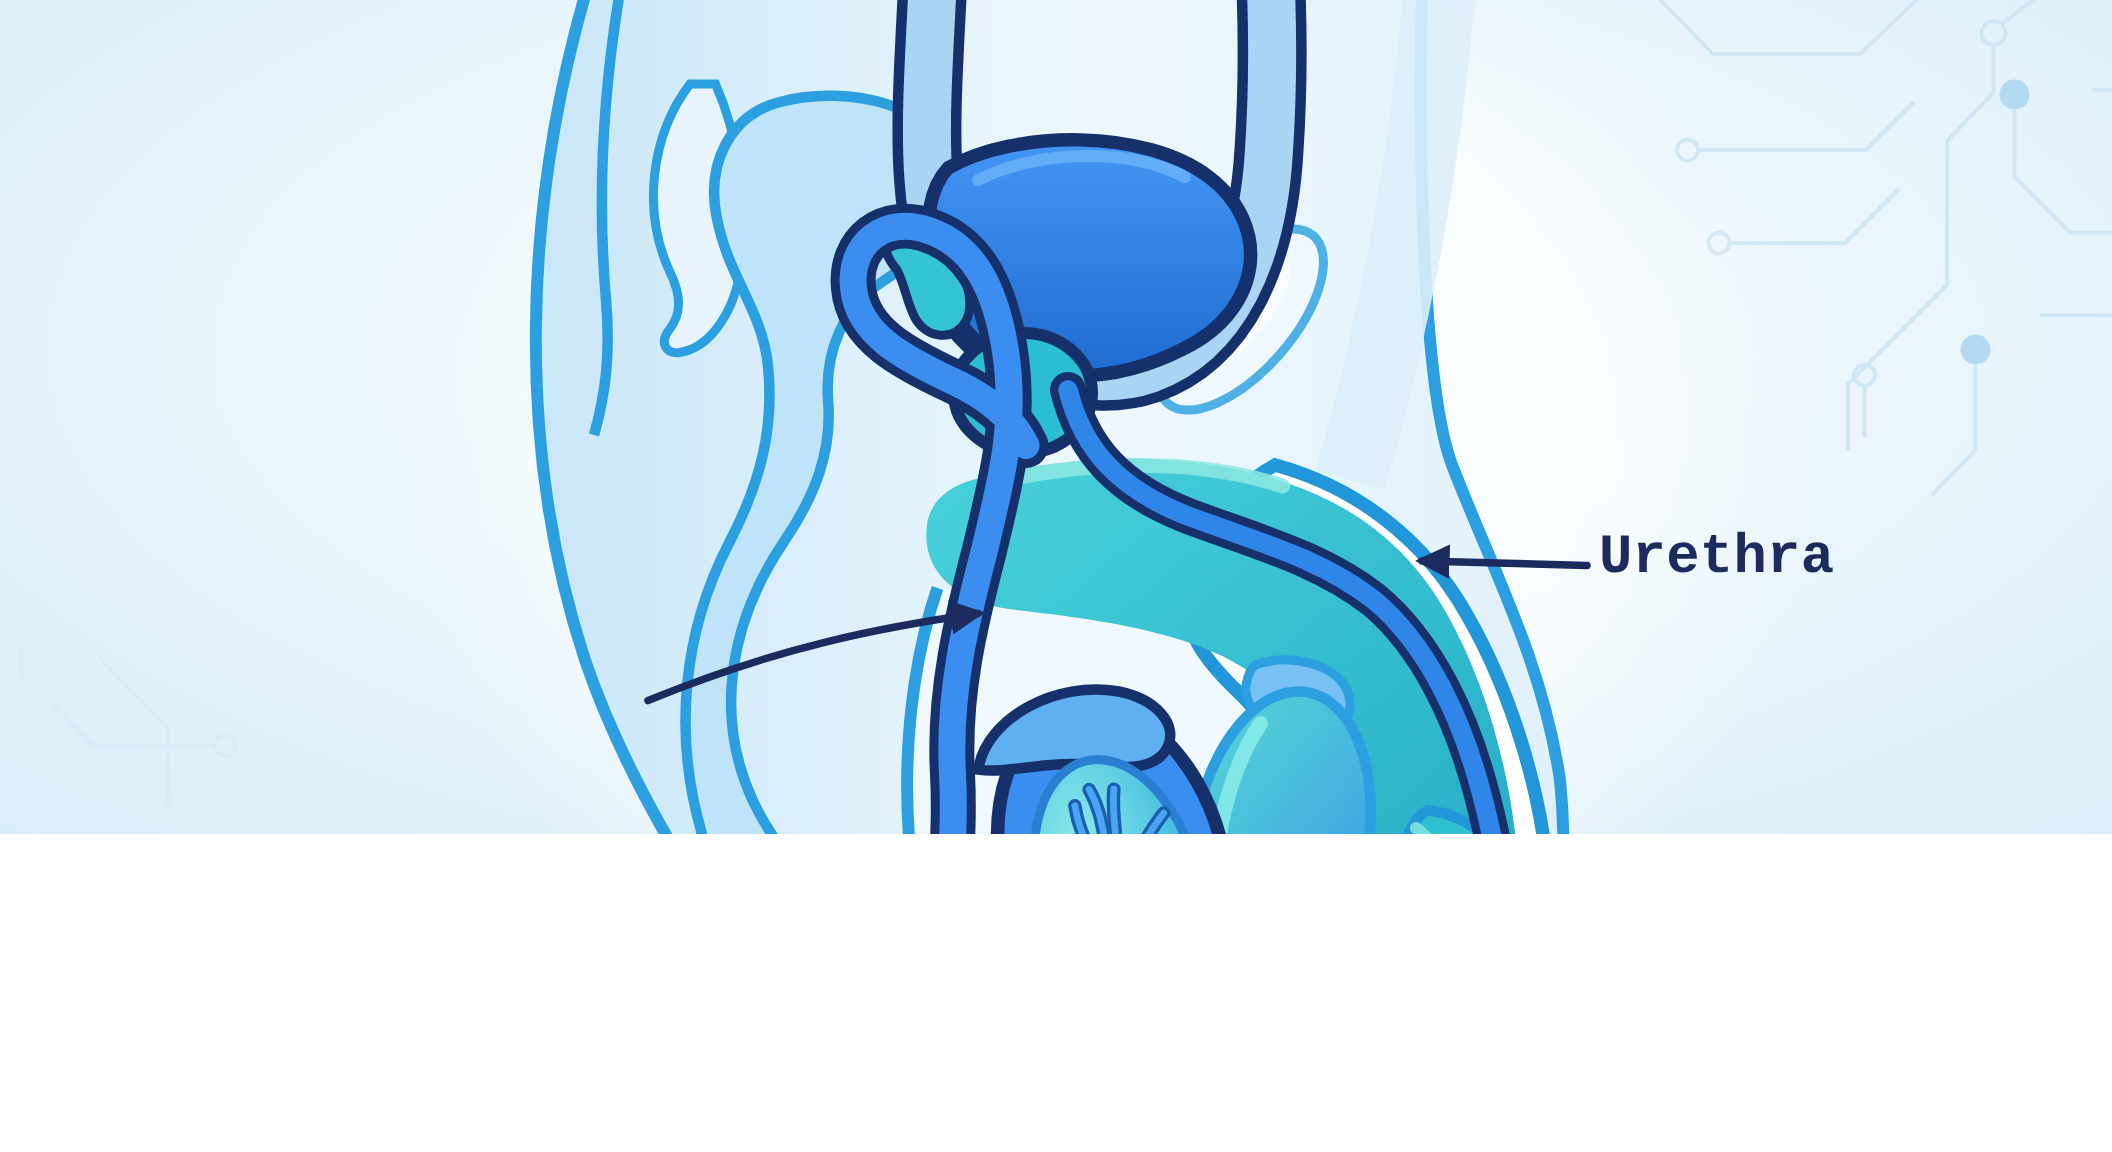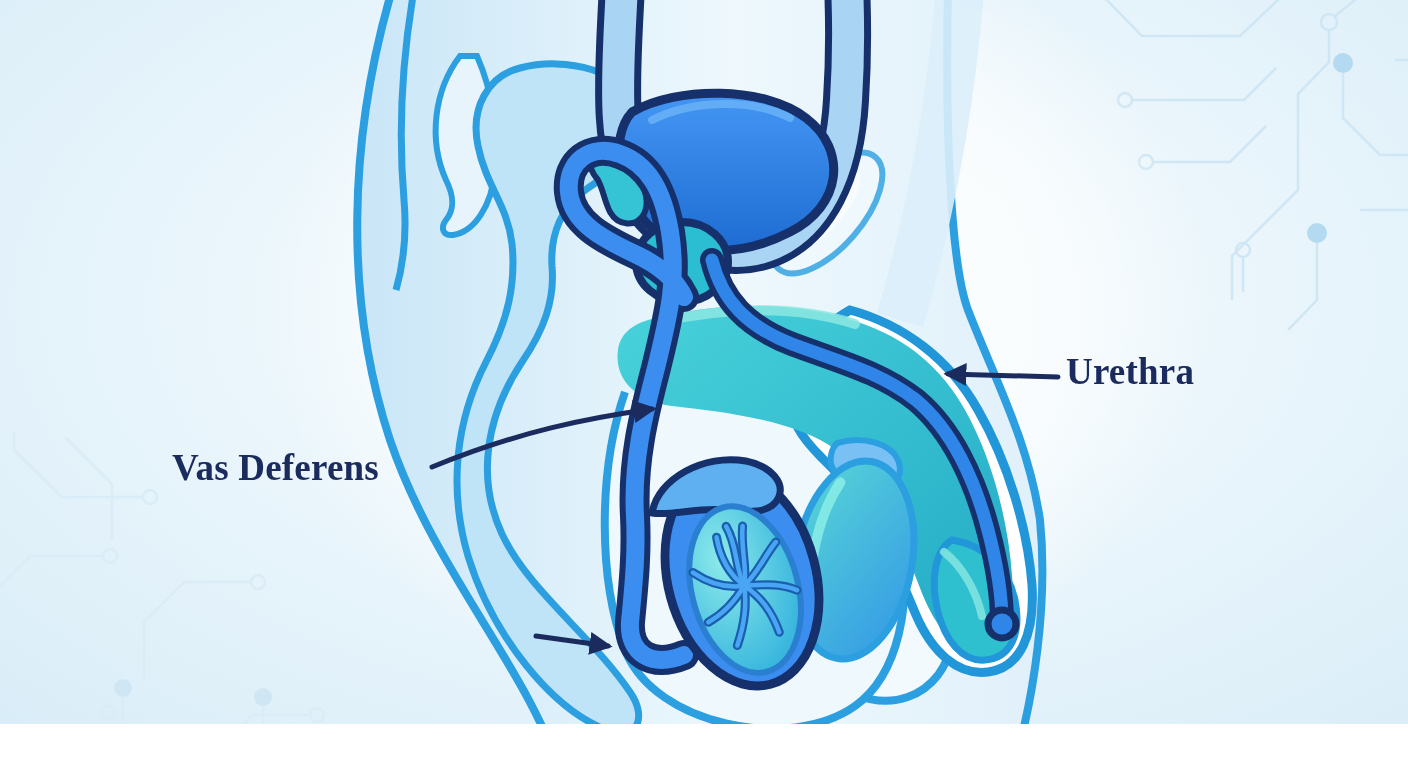--- a/index.html
+++ b/index.html
@@ -1,19 +1,19 @@
 <!DOCTYPE html>
 <html><head>
 <meta charset="utf-8">
 <style>
   html,body{margin:0;padding:0;}
   .stage{
-    position:relative;width:1408px;height:724px;overflow:hidden;
+    position:relative;width:1408px;height:556px;overflow:hidden;
     background:radial-gradient(ellipse at 52% 42%, #f8fdfe 0%, #edf7fc 42%, #d9edf8 100%);
-    font-family:Liberation Serif, serif;
+    font-family:Liberation Mono, monospace;
   }
   svg{position:absolute;inset:0;display:block;}
   .label{
     position:absolute;color:#1b2b5e;font-weight:800;font-size:37px;
     letter-spacing:.2px;white-space:nowrap;line-height:1.1;
   }
   .label-testis{width:350px;text-align:right;line-height:43px;}
 </style>
 </head>
 <body>
@@ -178,17 +178,16 @@
 
     <g fill="none" stroke="#1b2b5e" stroke-width="5" stroke-linecap="round">
       <path d="M1058,377 L948,374" marker-end="url(#ah)"></path>
       <path d="M432,467 C520,431 588,418 652,409" marker-end="url(#ah)"></path>
       <path d="M536,636 L608,646" marker-end="url(#ah)"></path>
     </g>
   </svg>
 
   <div class="label" style="left:1066px;top:352px;">Urethra</div>
 
-  <div class="label" style="left:172px;top:448px;">Vas Deferens</div>
 
   <div class="label label-testis" style="left:180px;top:600px;">
   </div>
 </div>
 
 </body></html>

